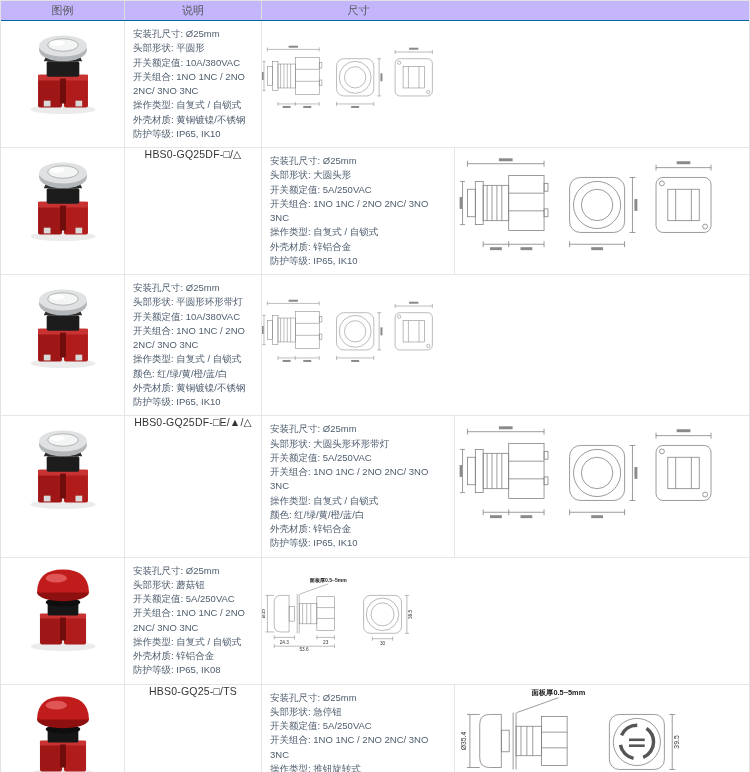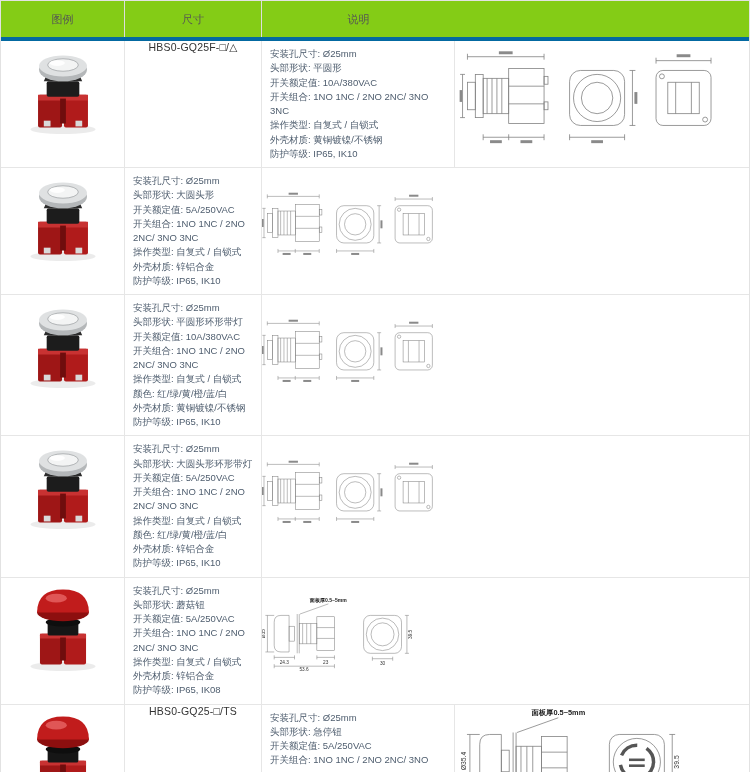--- a/index.html
+++ b/index.html
@@ -1,18 +1,18 @@
 <!DOCTYPE html>
 <html><head>
 <meta charset="utf-8">
 <style>
   *{margin:0;padding:0;box-sizing:border-box}
   body{width:750px;background:#fff;font-family:"Liberation Sans","DejaVu Sans",sans-serif}
   .catalog{width:750px;border:1px solid #e2e2e2;background:#fff}
-  .thead{display:grid;grid-template-columns:124px 137px 193px 294px;height:40px;background:#84cc16;border-bottom:4px solid #0369a1}
+  .thead{display:grid;grid-template-columns:124px 137px 193px 294px;height:20px;background:#c4b5fd;border-bottom:1px solid #0369a1}
   .th{display:flex;align-items:center;justify-content:center;font-size:11px;color:#555;border-right:1px solid #ddd}
   .th:last-child{border-right:none}
   .row{display:grid;grid-template-columns:124px 137px 193px 294px;border-bottom:1px solid #e6e6e6}
   .row:last-child{border-bottom:none}
   .r1{min-height:119px}.r2{min-height:119px}.r3{min-height:124px}
   .r4{min-height:127px}.r5{min-height:120px}.r6{min-height:134px}
   .cell{display:flex;align-items:flex-start;justify-content:center;border-right:1px solid #e6e6e6;overflow:hidden}
   .cell:last-child{border-right:none}
   .cell.specs{justify-content:flex-start;padding:6px 8px}
   .specs-text{font-size:9.5px;line-height:1.5;color:#4e5d6e;white-space:pre-line}
@@ -106,32 +106,29 @@
         <rect x="134" y="101" width="12" height="3"></rect>
         <rect x="221" y="13.5" width="14" height="3"></rect>
       </g>
     </symbol>
   </defs>
 </svg>
 
 <div class="catalog">
   <div class="thead">
     <div class="th">图例</div>
+    <div class="th">说明</div>
     <div class="th">尺寸</div>
-    <div class="th">说明</div>
   </div>
 
   <div class="row r1">
     <div class="cell">
       <svg class="photo-svg" viewBox="0 0 100 100">
           <use href="#btn-metal"></use>
         </svg>
-    </div>
-    <div class="cell">
-      <div class="model-text">HBS0-GQ25F-□/△</div>
     </div>
     <div class="cell specs">
       <div class="specs-text">安装孔尺寸: Ø25mm
 头部形状: 平圆形
 开关额定值: 10A/380VAC
 开关组合: 1NO 1NC / 2NO 2NC/ 3NO 3NC
 操作类型: 自复式 / 自锁式
 外壳材质: 黄铜镀镍/不锈钢
 防护等级: IP65, IK10</div>
     </div>
@@ -140,20 +137,23 @@
           <use href="#tech-views"></use>
         </svg>
     </div>
   </div>
 
   <div class="row r2">
     <div class="cell">
       <svg class="photo-svg" viewBox="0 0 100 100">
           <use href="#btn-metal"></use>
         </svg>
+    </div>
+    <div class="cell">
+      <div class="model-text">HBS0-GQ25DF-□/△</div>
     </div>
     <div class="cell specs">
       <div class="specs-text">安装孔尺寸: Ø25mm
 头部形状: 大圆头形
 开关额定值: 5A/250VAC
 开关组合: 1NO 1NC / 2NO 2NC/ 3NO 3NC
 操作类型: 自复式 / 自锁式
 外壳材质: 锌铝合金
 防护等级: IP65, IK10</div>
     </div>
@@ -185,20 +185,23 @@
           <use href="#tech-views"></use>
         </svg>
     </div>
   </div>
 
   <div class="row r4">
     <div class="cell">
       <svg class="photo-svg" viewBox="0 0 100 100">
           <use href="#btn-metal"></use>
         </svg>
+    </div>
+    <div class="cell">
+      <div class="model-text">HBS0-GQ25DF-□E/▲/△</div>
     </div>
     <div class="cell specs">
       <div class="specs-text">安装孔尺寸: Ø25mm
 头部形状: 大圆头形环形带灯
 开关额定值: 5A/250VAC
 开关组合: 1NO 1NC / 2NO 2NC/ 3NO 3NC
 操作类型: 自复式 / 自锁式
 颜色: 红/绿/黄/橙/蓝/白
 外壳材质: 锌铝合金
 防护等级: IP65, IK10</div>

